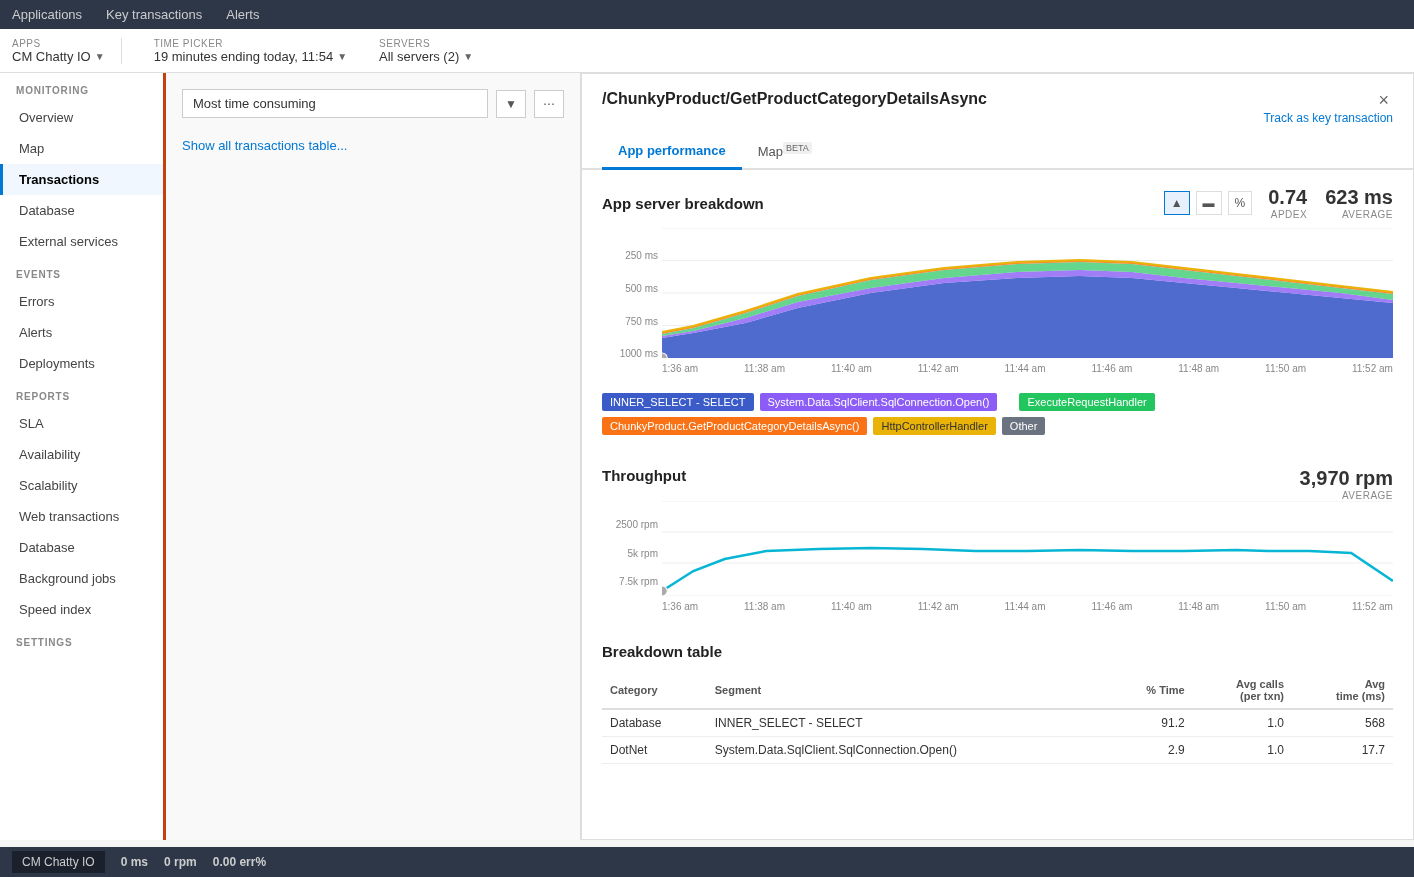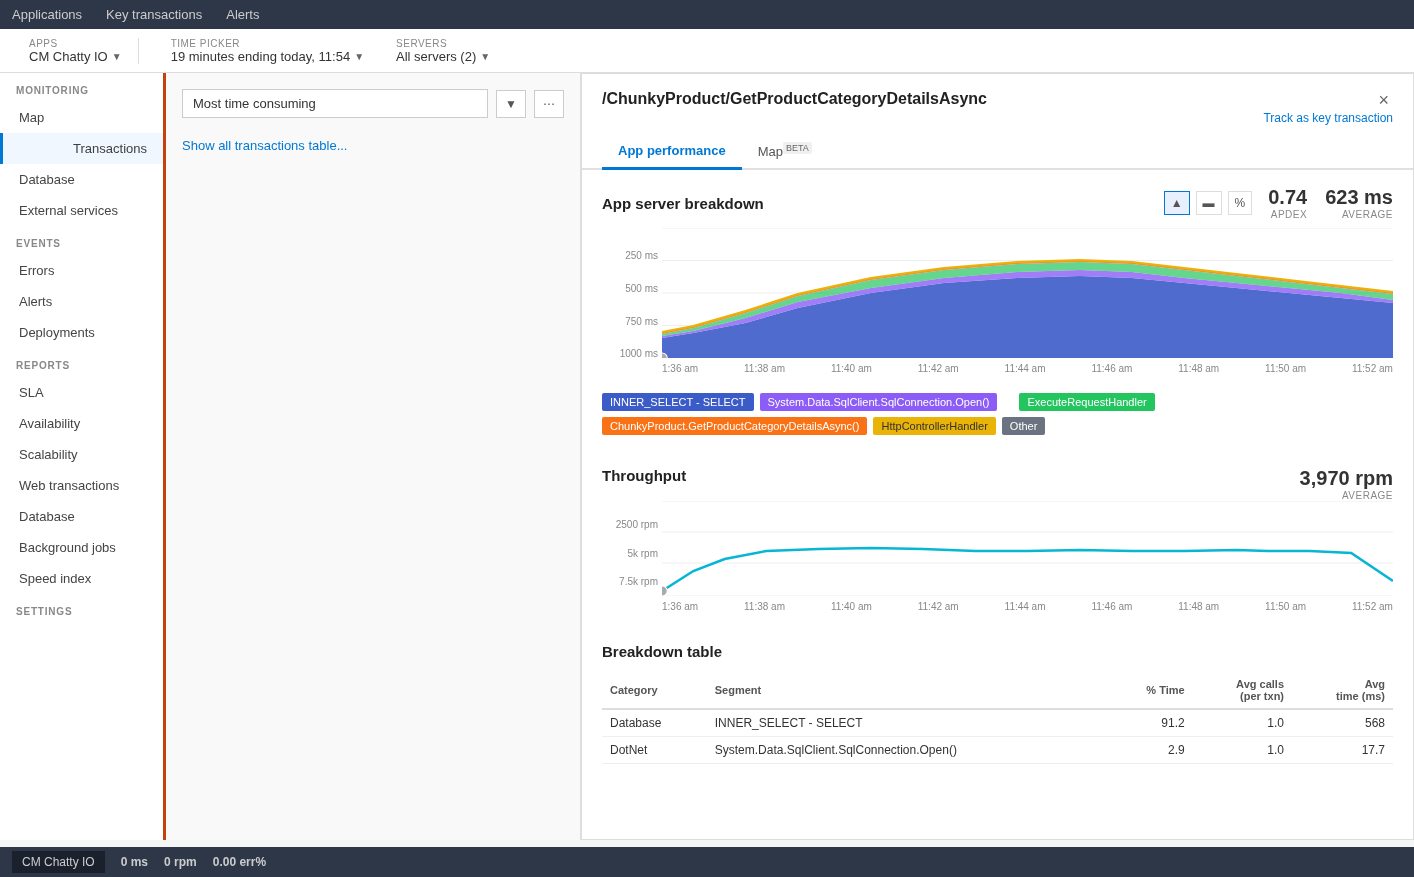--- a/index.html
+++ b/index.html
@@ -20,21 +20,21 @@
       cursor: pointer;
       padding: 4px 0;
     }
 
     
     .sub-header {
       background: #fff;
       height: 44px;
       display: flex;
       align-items: center;
-      padding: 0 29px;
+      padding: 0 12px;
       border-bottom: 1px solid #ddd;
       gap: 32px;
     }
     .sub-header-section {
       display: flex;
       flex-direction: column;
     }
     .sub-header-label {
       font-size: 10px;
       color: #888;
@@ -81,23 +81,22 @@
     .sidebar-item {
       padding: 8px 16px;
       color: #444;
       cursor: pointer;
       font-size: 13px;
       border-left: 3px solid transparent;
     }
     .sidebar-item.active {
       background: #f0f7ff;
       border-left-color: #0078d4;
-      color: #404040;
-      font-weight: normal;
-      text-align: right;
+      color: #000000;
+      font-weight: bold;
     }
 
     
     .content-area {
       flex: 1;
       display: flex;
       overflow: hidden;
     }
 
     
@@ -402,20 +401,21 @@
       <span>All servers (2)</span>
       <span class="arrow">▼</span>
     </span>
   </div>
 </div>
 
 <div class="main-layout">
 
   <div class="sidebar">
     <div class="sidebar-section-label">MONITORING</div>
+    <div class="sidebar-item">Overview</div>
     <div class="sidebar-item">Map</div>
     <div class="sidebar-item active">Transactions</div>
     <div class="sidebar-item">Database</div>
     <div class="sidebar-item">External services</div>
 
     <div class="sidebar-section-label">EVENTS</div>
     <div class="sidebar-item">Errors</div>
     <div class="sidebar-item">Alerts</div>
     <div class="sidebar-item">Deployments</div>
 

